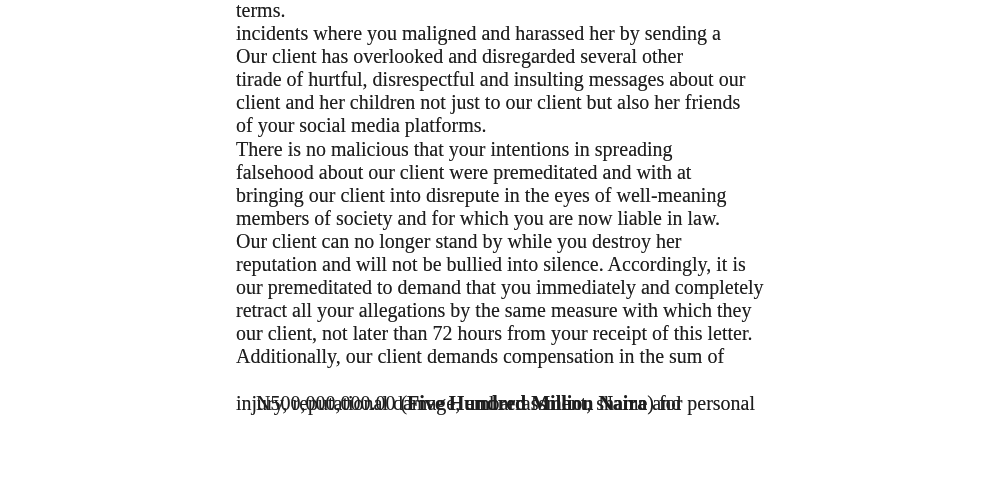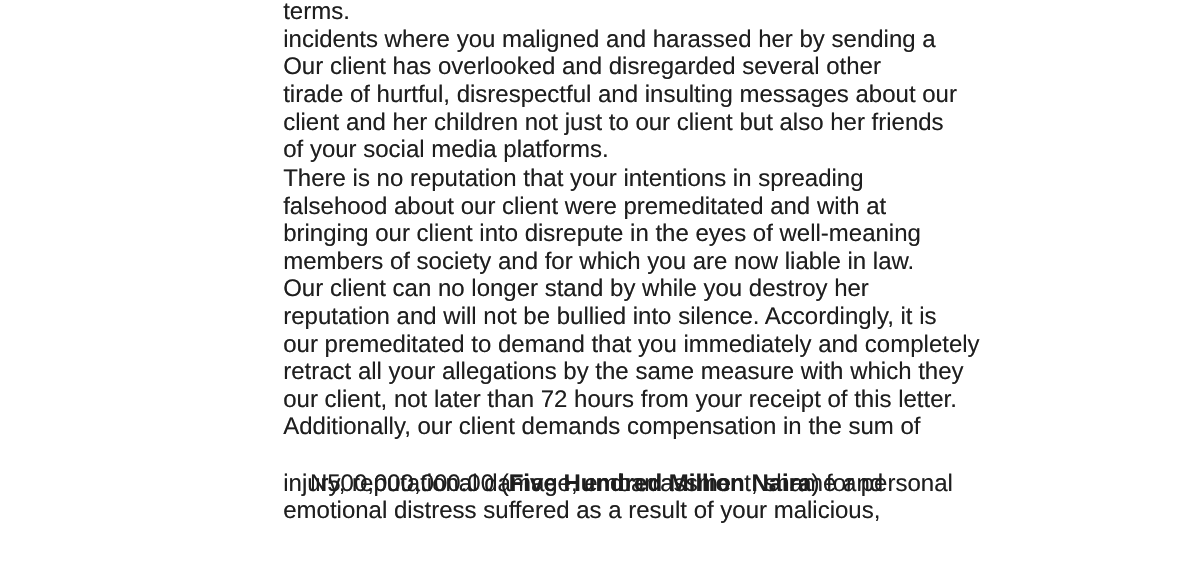--- a/index.html
+++ b/index.html
@@ -10,21 +10,21 @@
     width: 1000px;
     height: 485px;
     background: #ffffff;
     overflow: hidden;
     position: relative;
   }
   .letter-text-block {
     position: absolute;
     left: 236px;
     top: -1px;
-    font-family: Liberation Sans, sans-serif;
+    font-family: Liberation Serif, serif;
     font-size: 20px;
     line-height: 23.1px;
     color: #1e1e1e;
     text-shadow: 0 0 0.5px rgba(30,30,30,0.5);
   }
   .letter-line {
     white-space: pre;
     height: 23.1px;
   }
   .bold-seg {
@@ -34,28 +34,27 @@
 </head>
 <body>
 
 <div class="letter-text-block">
   <div class="letter-line">terms.</div>
   <div class="letter-line">incidents where you maligned and harassed her by sending a</div>
   <div class="letter-line">Our client has overlooked and disregarded several other</div>
   <div class="letter-line">tirade of hurtful, disrespectful and insulting messages about our</div>
   <div class="letter-line">client and her children not just to our client but also her friends</div>
   <div class="letter-line">of your social media platforms.</div>
-  <div class="letter-line">There is no reputation that your intentions in spreading</div>
+  <div class="letter-line">There is no malicious that your intentions in spreading</div>
   <div class="letter-line">falsehood about our client were premeditated and with at</div>
   <div class="letter-line">bringing our client into disrepute in the eyes of well-meaning</div>
   <div class="letter-line">members of society and for which you are now liable in law.</div>
   <div class="letter-line">Our client can no longer stand by while you destroy her</div>
   <div class="letter-line">reputation and will not be bullied into silence. Accordingly, it is</div>
   <div class="letter-line">our premeditated to demand that you immediately and completely</div>
   <div class="letter-line">retract all your allegations by the same measure with which they</div>
   <div class="letter-line">our client, not later than 72 hours from your receipt of this letter.</div>
   <div class="letter-line">Additionally, our client demands compensation in the sum of</div>
   <div class="letter-line">
     <span>N500,000,000.00 (</span><span class="bold-seg">Five Hundred Million Naira</span><span>) for personal</span>
   </div>
   <div class="letter-line">injury, reputational damage, embarrassment, shame and</div>
-  <div class="letter-line">emotional distress suffered as a result of your malicious,</div>
 </div>
 
 </body></html>

